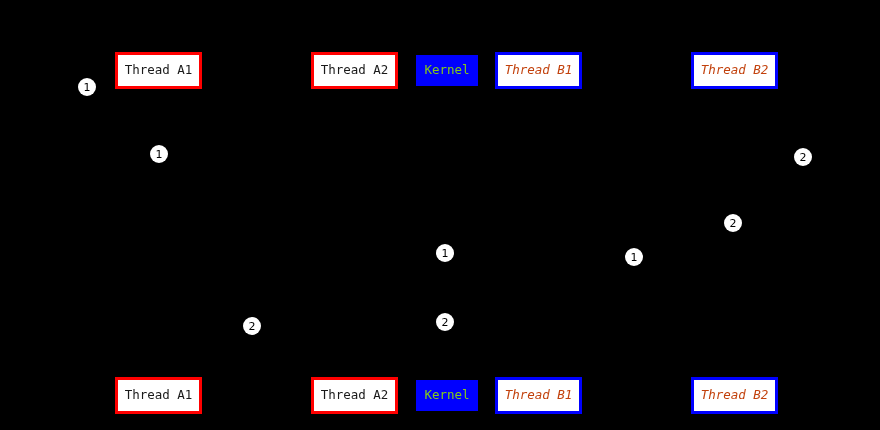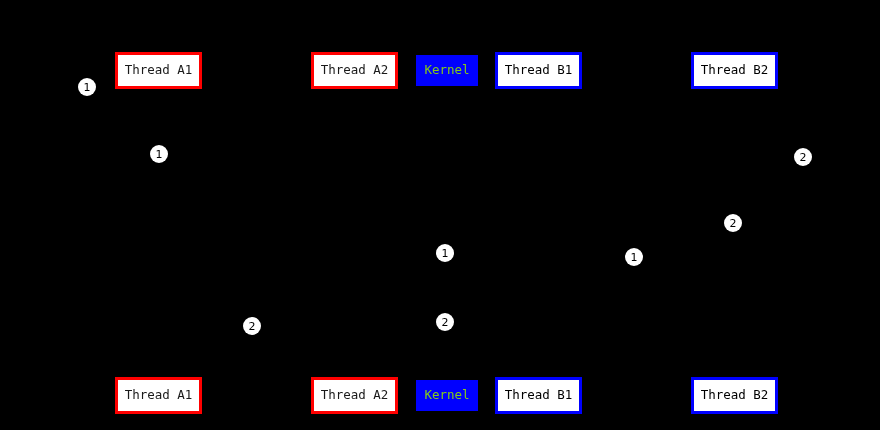--- a/index.html
+++ b/index.html
@@ -37,21 +37,22 @@
     background: #FFFFFF;
     border: 3px solid #FF0000;
     font-size: 12.5px;
     letter-spacing: 0px;
     color: #1a1a1a;
     white-space: nowrap;
   }
   .participant.blue-outline {
     border-color: #0000FF;
     background: #FFFFFF;
-    color: #000000;
+    color: #c2410c;
+    font-style: italic;
   }
   .participant.blue-solid {
     border: none;
     background: #0000FF;
     color: #84cc16;
     height: 31px;
   }
   .participant .plabel {
     line-height: 1;
     padding: 0 18px;

